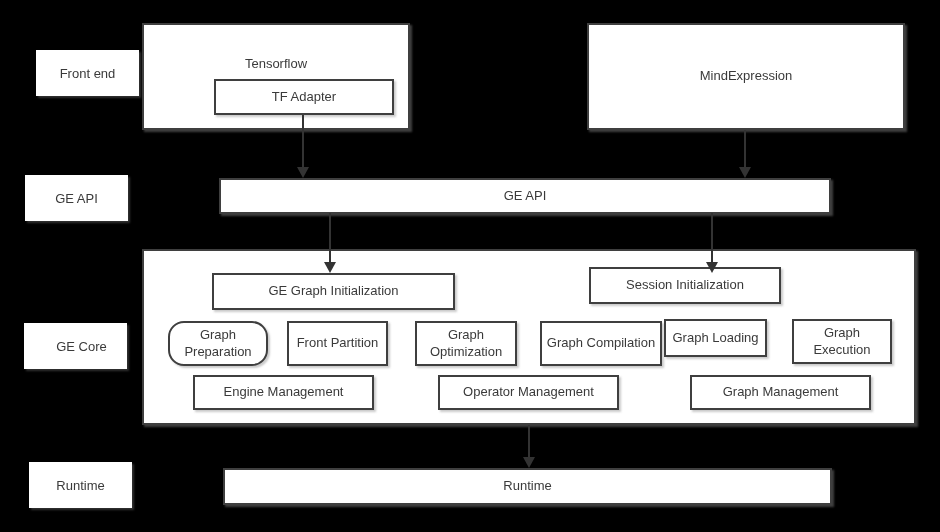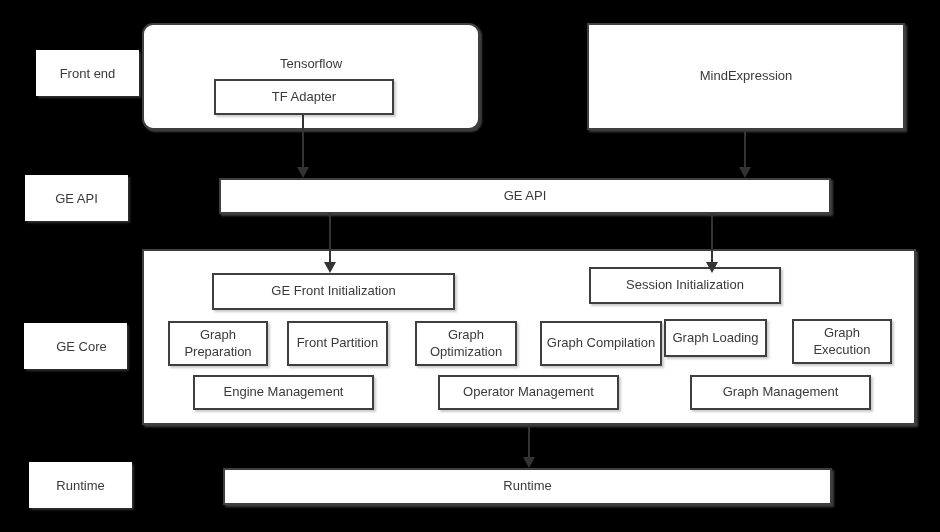--- a/index.html
+++ b/index.html
@@ -76,35 +76,35 @@
 </head>
 <body>
 
 <div class="canvas">
 
   <div class="label-box" style="left:36px; top:50px; width:103px; height:46px;">Front end</div>
   <div class="label-box" style="left:25px; top:175px; width:103px; height:46px;">GE API</div>
   <div class="label-box" style="left:24px; top:323px; width:103px; height:46px;padding-left:12px;">GE Core</div>
   <div class="label-box" style="left:29px; top:462px; width:103px; height:46px;">Runtime</div>
 
-  <div class="box" style="left:142px; top:23px; width:338px; height:107px; align-items:flex-start;border-radius:11px;">
+  <div class="box" style="left:142px; top:23px; width:268px; height:107px; align-items:flex-start;">
     <span class="container-title" style="top:31px;">Tensorflow</span>
   </div>
   <div class="box" style="left:214px; top:79px; width:180px; height:36px;">TF Adapter</div>
 
   <div class="box" style="left:587px; top:23px; width:318px; height:107px;">MindExpression</div>
 
   <div class="box" style="left:219px; top:178px; width:612px; height:36px;">GE API</div>
 
   <div class="box" style="left:142px; top:249px; width:774px; height:176px;"></div>
 
-  <div class="box" style="left:212px; top:273px; width:243px; height:37px;">GE Front Initialization</div>
+  <div class="box" style="left:212px; top:273px; width:243px; height:37px;">GE Graph Initialization</div>
   <div class="box" style="left:589px; top:267px; width:192px; height:37px;">Session Initialization</div>
 
-  <div class="box" style="left:168px; top:321px; width:100px; height:45px;">Graph Preparation</div>
+  <div class="box" style="left:168px; top:321px; width:100px; height:45px;border-radius:16px;">Graph Preparation</div>
   <div class="box" style="left:287px; top:321px; width:101px; height:45px;">Front Partition</div>
   <div class="box" style="left:415px; top:321px; width:102px; height:45px;">Graph Optimization</div>
   <div class="box" style="left:540px; top:321px; width:122px; height:45px;">Graph Compilation</div>
   <div class="box" style="left:664px; top:319px; width:103px; height:38px;">Graph Loading</div>
   <div class="box" style="left:792px; top:319px; width:100px; height:45px;">Graph Execution</div>
 
   <div class="box" style="left:193px; top:375px; width:181px; height:35px;">Engine Management</div>
   <div class="box" style="left:438px; top:375px; width:181px; height:35px;">Operator Management</div>
   <div class="box" style="left:690px; top:375px; width:181px; height:35px;">Graph Management</div>
 

